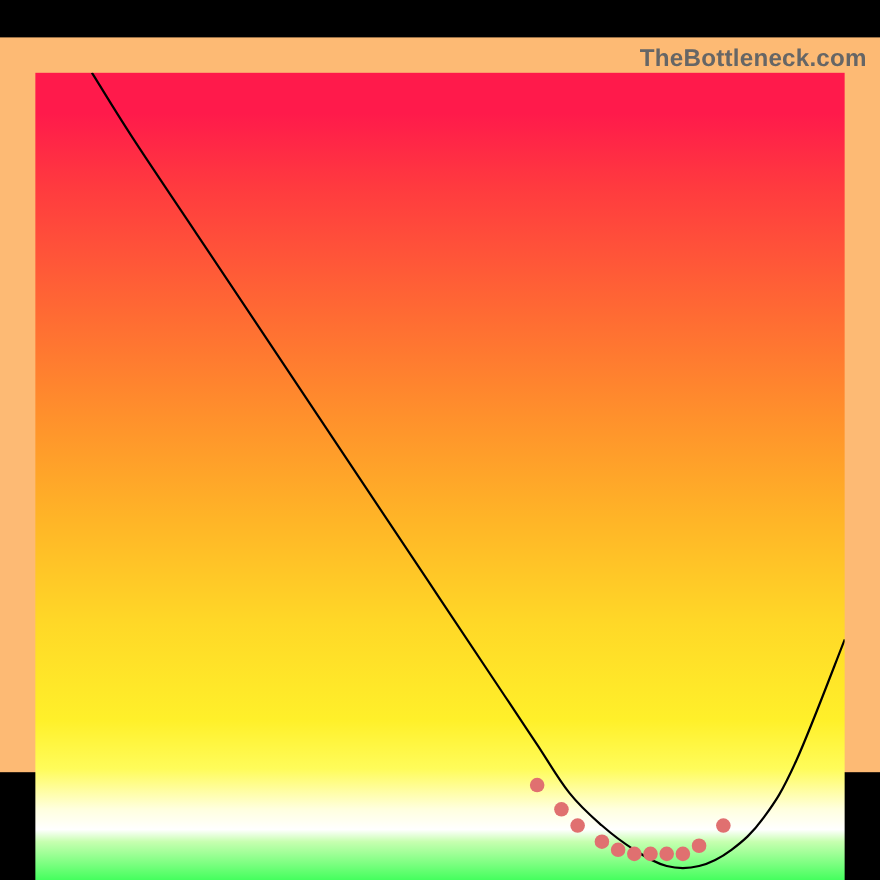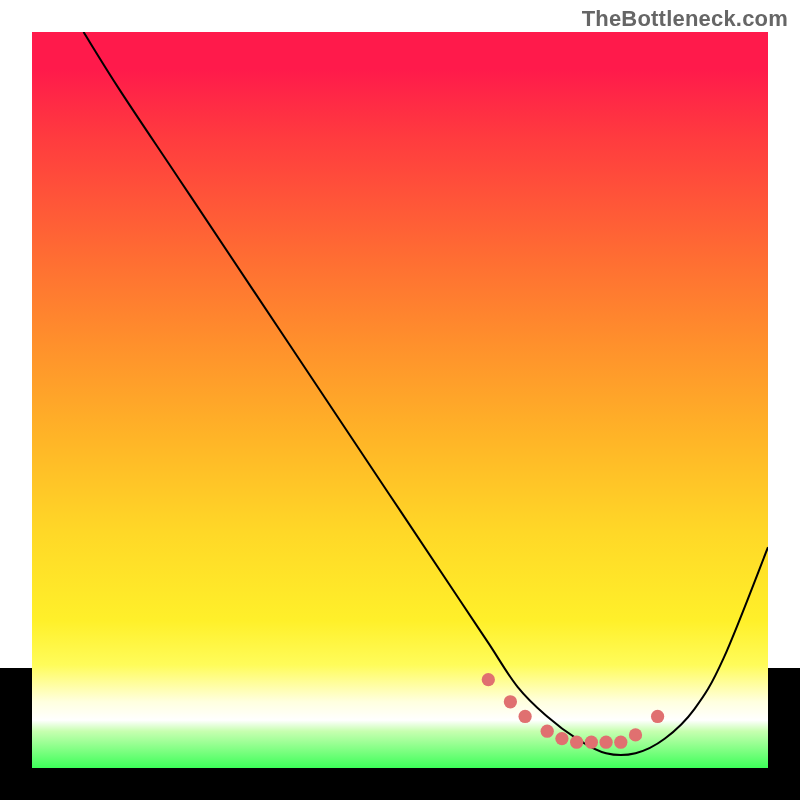--- a/index.html
+++ b/index.html
@@ -8,21 +8,22 @@
     width: 800px;
     height: 800px;
     background: #000;
     overflow: hidden;
     font-family: Arial, Helvetica, sans-serif;
   }
   .frame {
     position: relative;
     width: 800px;
     height: 668px;
-    background: #ffffff;
+    background: #fdba74;
+    margin-top: 34px;
   }
   .watermark {
     position: absolute;
     top: 6px;
     right: 12px;
     color: #666;
     font-size: 22px;
     font-weight: 600;
     letter-spacing: 0.2px;
     z-index: 50;

